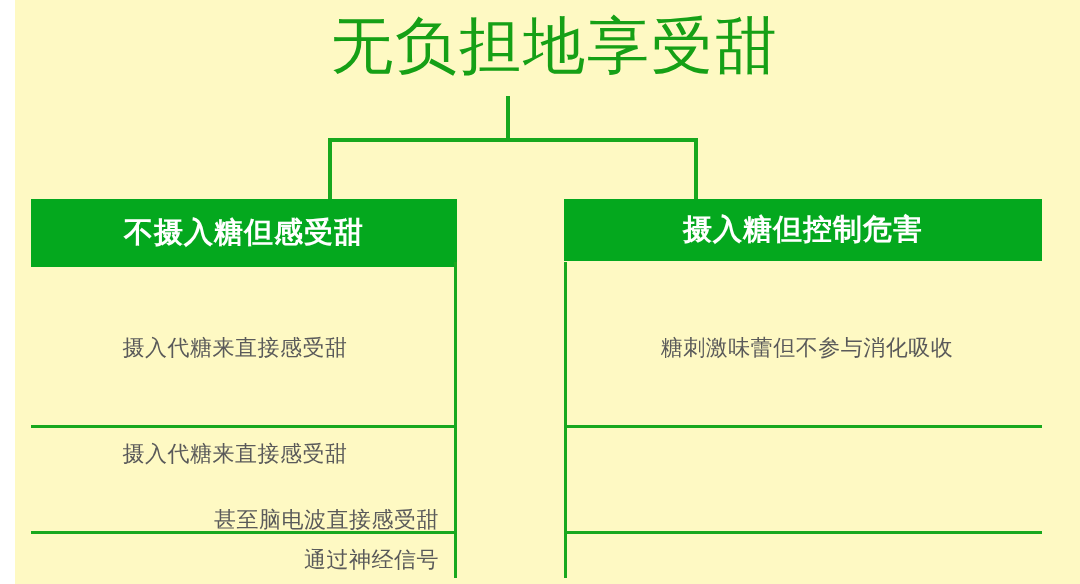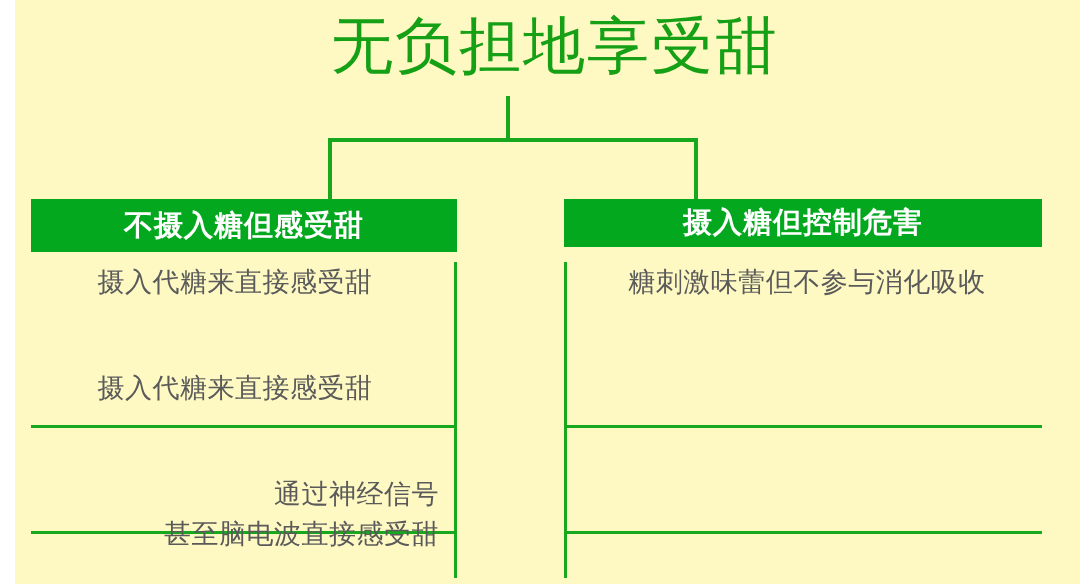--- a/index.html
+++ b/index.html
@@ -74,35 +74,35 @@
     top: 199px;
   }
   .column.left  { left: 16px;  width: 426px; }
   .column.right { left: 549px; width: 478px; }
 
   .col-header {
     position: absolute;
     left: 0;
     top: 0;
     width: 100%;
-    height: 53px;
+    height: 68px;
     background: #04a81e;
     box-sizing: border-box;
     display: flex;
     align-items: center;
     justify-content: center;
   }
   .col-header-text {
     color: #ffffff;
     font-size: 29px;
     font-weight: bold;
     letter-spacing: 1px;
     white-space: nowrap;
   }
-  .column.right .col-header { height: 48px; }
+  .column.right .col-header { height: 62px; }
 
   
   .col-rule {
     position: absolute;
     top: 63px;
     width: 3px;
     height: 316px;
     background: #18a81e;
   }
   .column.left  .col-rule { left: 423px; }
@@ -113,23 +113,23 @@
     position: absolute;
     left: 0;
     top: 63px;
     width: 100%;
   }
   .item {
     position: relative;
     box-sizing: border-box;
     height: 106px;
     display: flex;
-    align-items: flex-start;
+    align-items: flex-end;
     color: #5a5a5a;
-    font-size: 27px;
+    font-size: 22px;
     line-height: 40px;
     letter-spacing: 0.5px;
   }
   .item-text { width: 100%; }
   .column.left  .item { justify-content: center; text-align: center; padding-right: 18px; }
   .column.right .item { justify-content: center; text-align: center; padding-left: 30px; padding-right: 22px; }
 
   
   .item.align-right .item-text { text-align: right; }
 
@@ -166,22 +166,22 @@
       <div class="item">
         <span class="item-text">摄入代糖来直接感受甜</span>
       </div>
       <div class="item-divider d1"></div>
       <div class="item">
         <span class="item-text">摄入代糖来直接感受甜</span>
       </div>
       <div class="item-divider d2"></div>
       <div class="item align-right">
         <span class="item-text">
+          <span class="item-line">甚至脑电波直接感受甜</span>
           <span class="item-line">通过神经信号</span>
-          <span class="item-line">甚至脑电波直接感受甜</span>
         </span>
       </div>
     </div>
   </div>
 
   <div class="column right">
     <div class="col-header">
       <span class="col-header-text">摄入糖但控制危害</span>
     </div>
     <div class="col-rule"></div>

